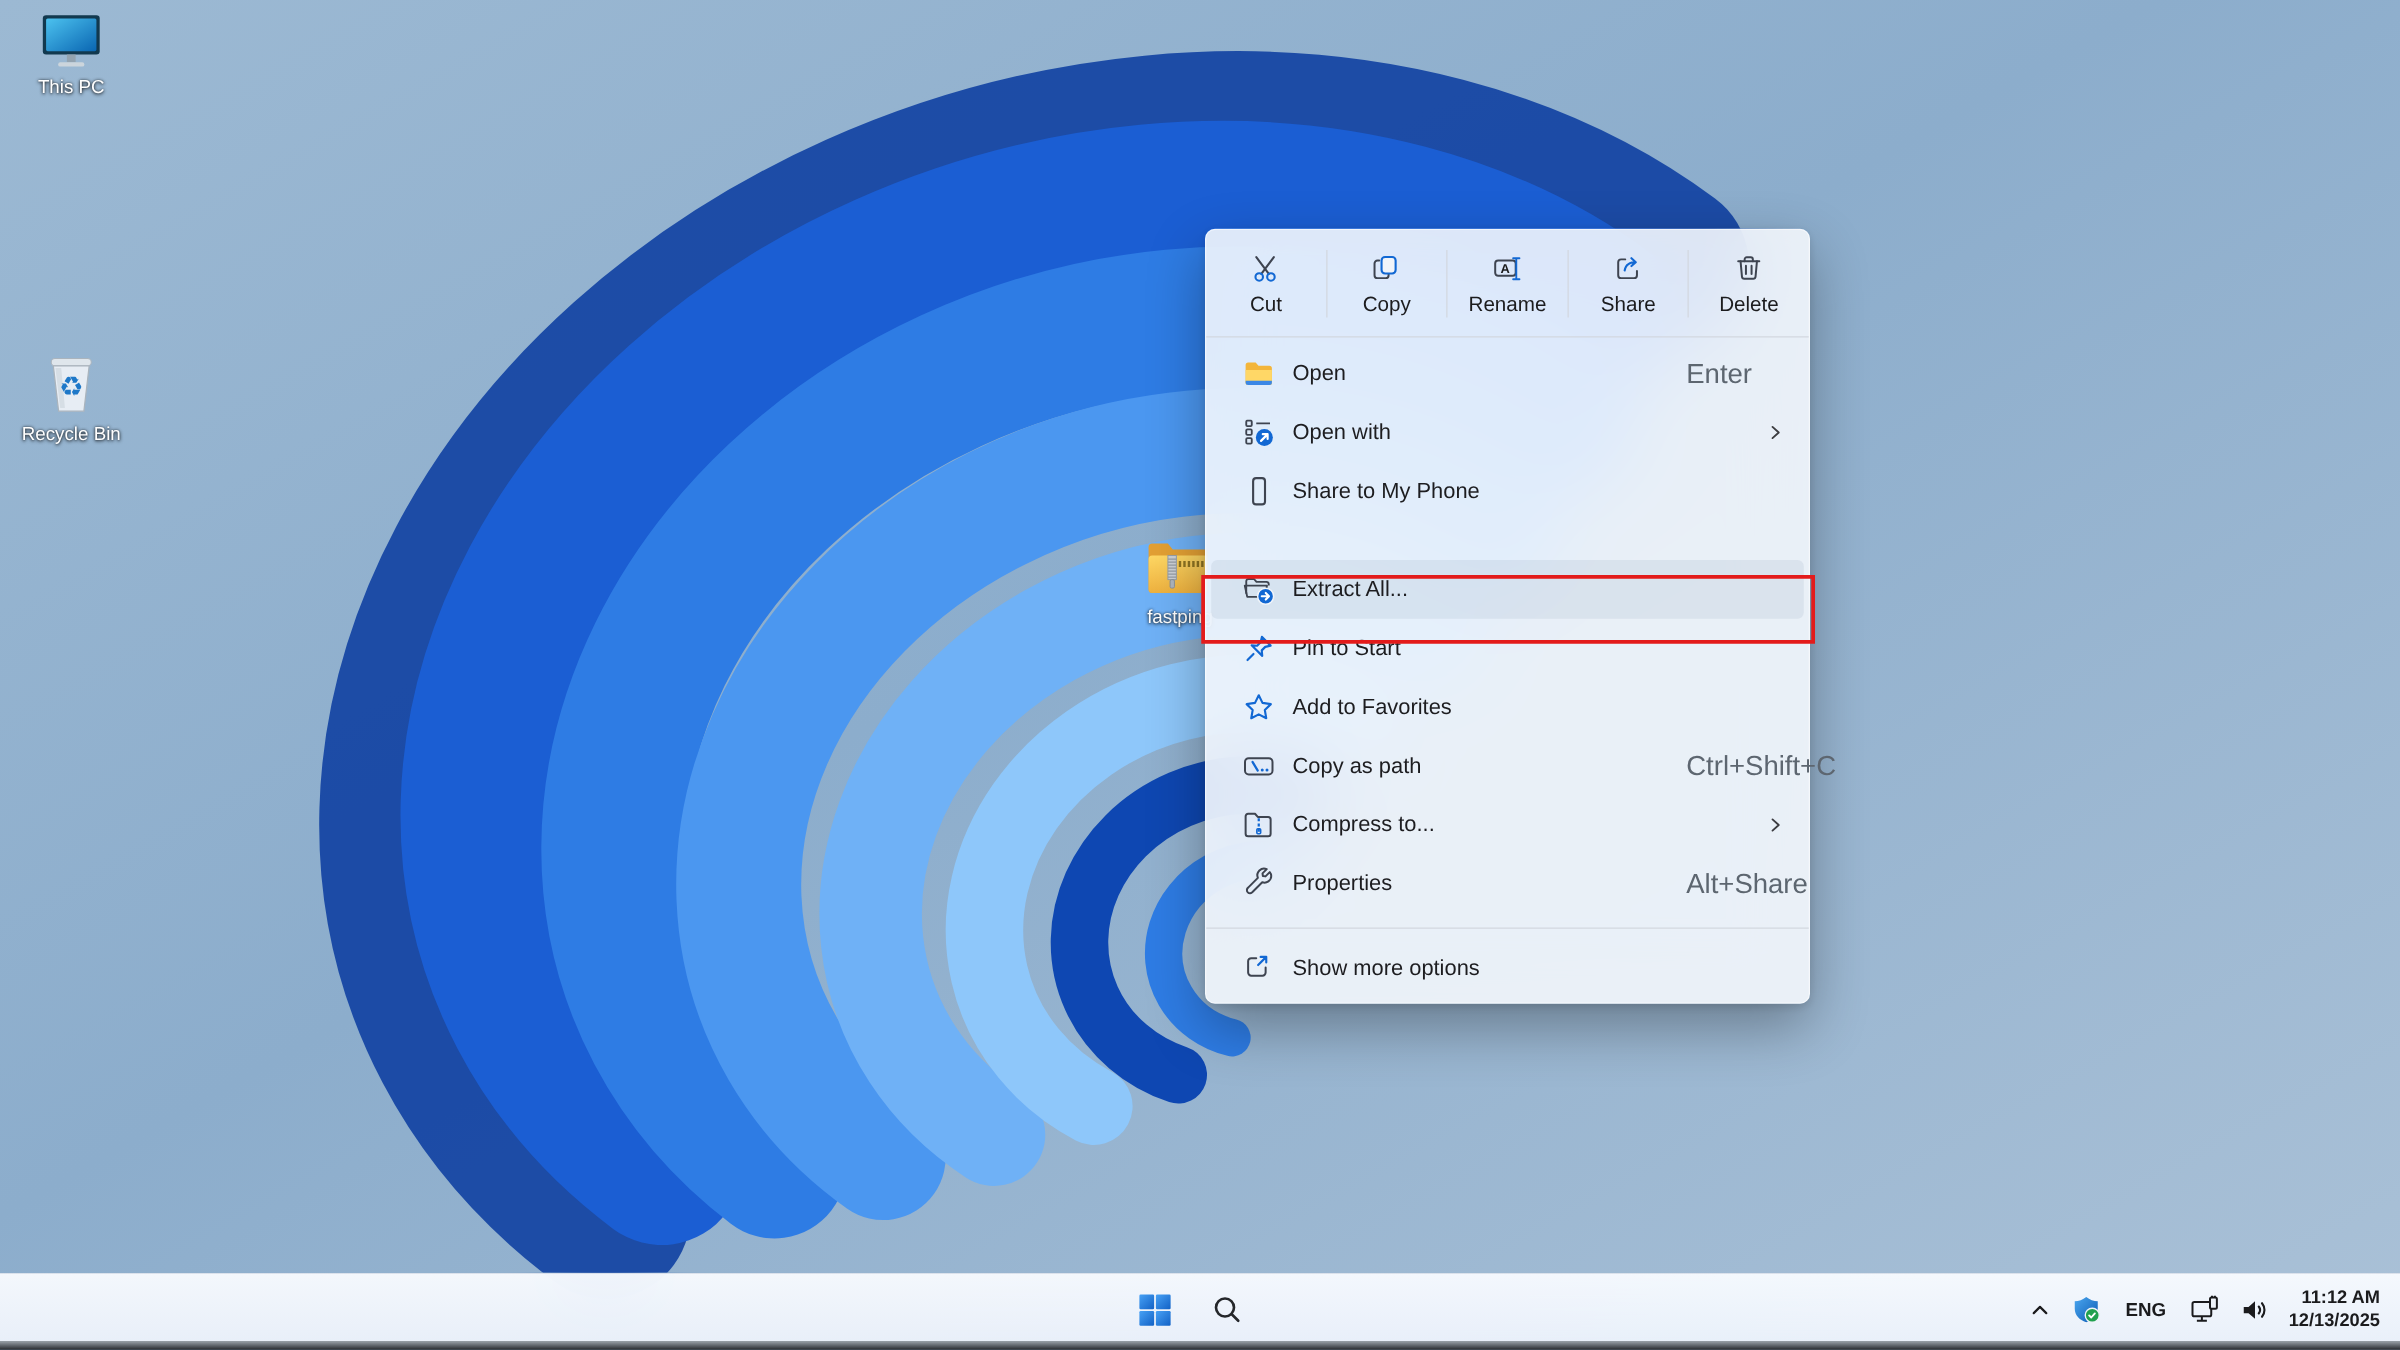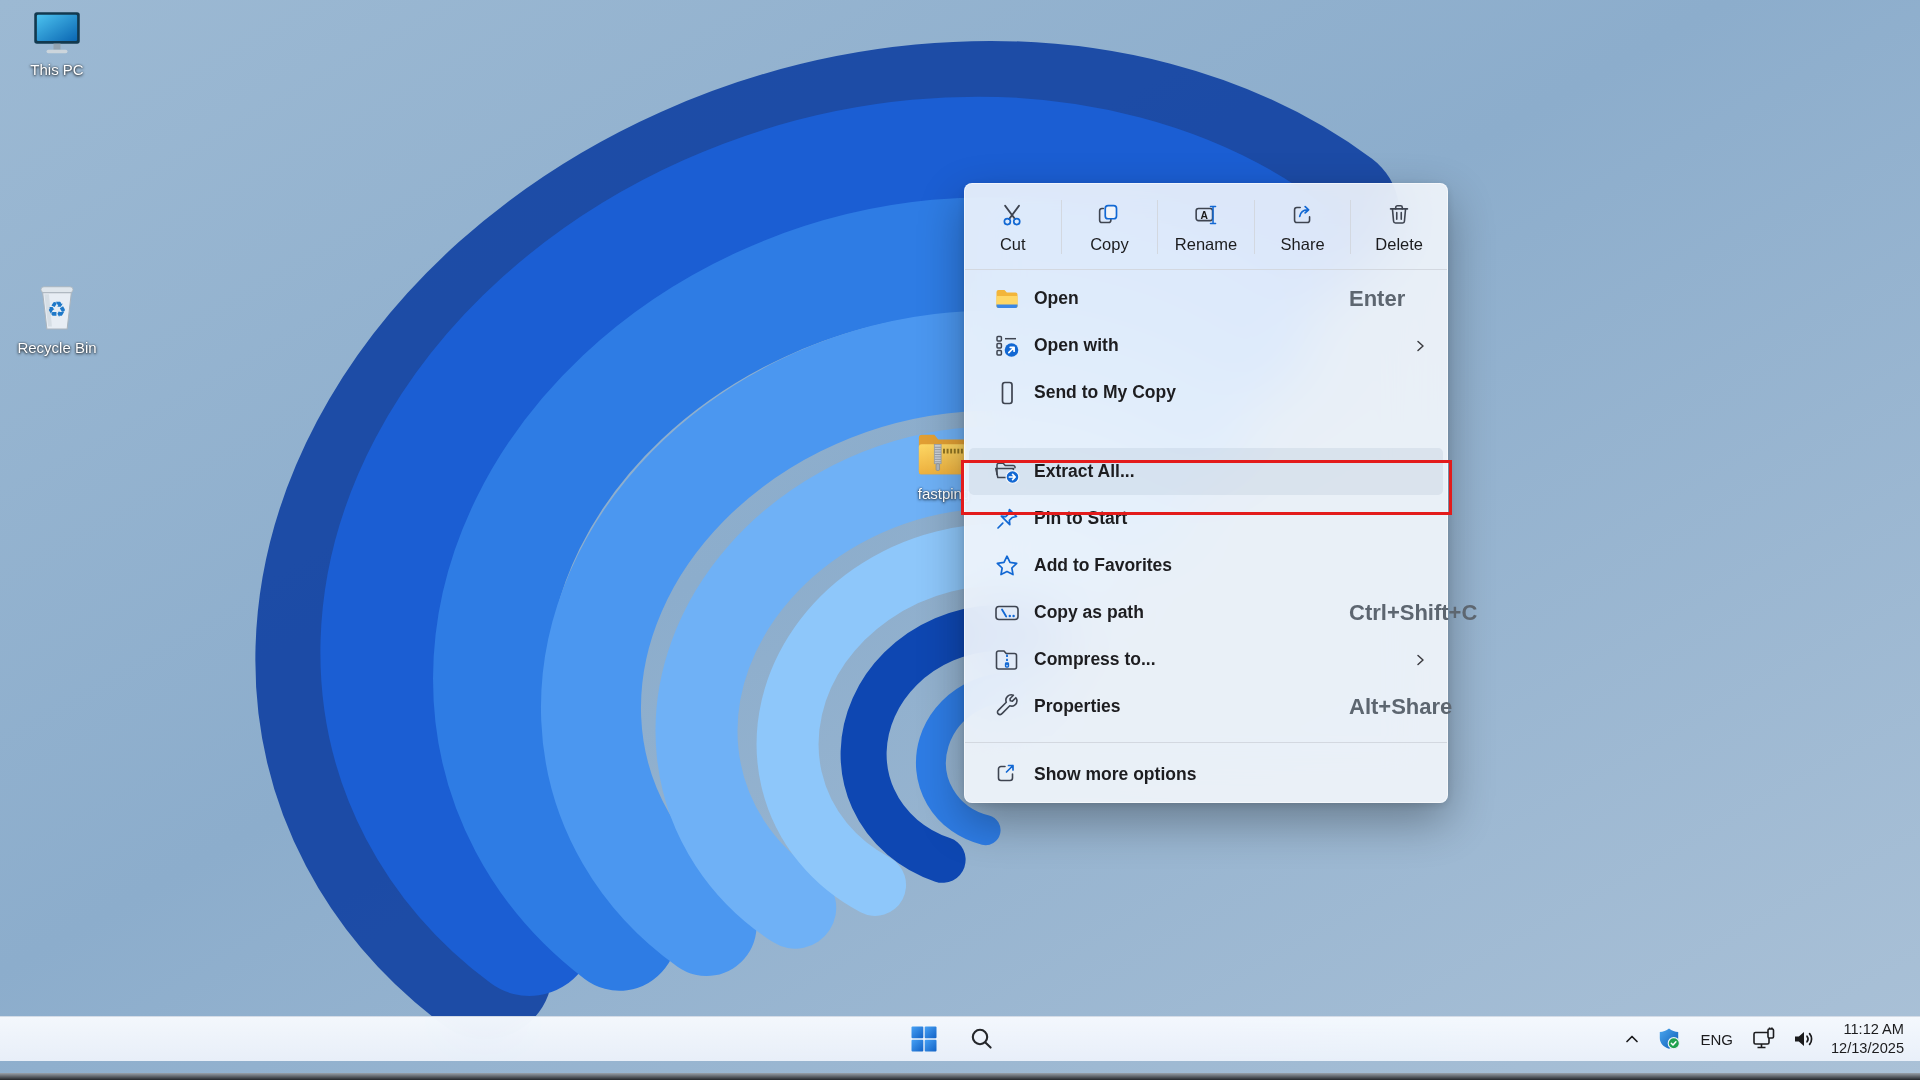--- a/index.html
+++ b/index.html
@@ -27,38 +27,38 @@
       border:1px solid rgba(255,255,255,0.55);
       border-radius:8px;
       box-shadow:0 18px 46px rgba(0,0,0,0.32), 0 2px 8px rgba(0,0,0,0.12);
       padding-bottom:4px; }
 
   .cm-toolbar { height:86px; display:flex; align-items:stretch; border-bottom:1px solid #d3d8e0; }
   .cm-tbtn { flex:1; display:flex; flex-direction:column; align-items:center; justify-content:center;
       gap:5px; font-size:16.5px; color:#1c1c1e; cursor:default; border-radius:6px; }
   .cm-tsep { width:1px; background:#d3d8e0; align-self:center; height:54px; }
 
-  .cm-list { padding-top:5px; position:relative;font-weight:bold; }
+  .cm-list { padding-top:5px; position:relative; }
   .mi { height:47px; margin:0 4px; padding:0 16px 0 24px; display:flex; align-items:center;
       position:relative; border-radius:5px; font-size:17.5px; color:#1d1d20; cursor:default; }
   .mi.hl { background:rgba(150,168,190,0.18);margin-top:32px; }
   .mi .mi-icon { width:28px; height:28px; flex:none; margin-right:13px; display:flex; align-items:center; justify-content:center; }
   .mi .mi-label { flex:none; }
   .mi .mi-shortcut { position:absolute; left:380px; font-size:22px; color:#5d6670; }
   .mi .mi-chevron { position:absolute; right:16px; width:14px; height:14px; display:flex; }
   .cm-sep { height:1px; background:#d3d8e0; margin:12px 0 8px 0; }
 
   .annotation { position:absolute; left:-4px; top:276px; width:calc(100% + 9px); height:55px;
       border:3px solid #e31b1b; pointer-events:none; z-index:6; }
 
   
-  .taskbar { position:absolute; left:0; right:0; bottom:19px; height:45px;
+  .taskbar { position:absolute; left:0; right:0; bottom:3px; height:59px;
       background:linear-gradient(rgba(247,250,254,0.96), rgba(235,241,250,0.96));
       backdrop-filter: blur(20px);
-      border-top:1px solid rgba(150,160,175,0.25); }
+      border-top:1px solid rgba(150,160,175,0.25);font-weight:bold; }
   .tb-center { position:absolute; left:953px; top:0; height:100%; transform:translateX(-50%);
       display:flex; align-items:center; gap:12px; }
   .tb-btn { width:46px; height:44px; border-radius:6px; display:flex; align-items:center; justify-content:center; cursor:default; }
   .tb-tray { position:absolute; right:8px; top:0; height:100%; display:flex; align-items:center; gap:6px; }
   .tray-btn { height:42px; min-width:32px; padding:0 4px; border-radius:6px; display:flex; align-items:center; justify-content:center; cursor:default; }
   .tray-lang { font-size:15px; color:#1b1b1d; padding:0 8px; }
   .tray-clock { text-align:right; font-size:14.6px; line-height:19px; color:#1b1b1d; padding:0 8px 0 4px; }
 
   .screen-edge { position:absolute; left:0; right:0; bottom:0; height:7px;
       background:linear-gradient(#99a1a9, #23262b); }
@@ -220,21 +220,21 @@
             </svg>
         </span>
       </div>
 
       <div class="mi">
         <span class="mi-icon">
           <svg width="28" height="28" viewBox="0 0 28 28" fill="none">
             <rect x="9.5" y="3.5" width="9.5" height="21" rx="2.4" stroke="#3e4450" stroke-width="1.7"></rect>
           </svg>
         </span>
-        <span class="mi-label">Send to My Copy</span>
+        <span class="mi-label">Share to My Phone</span>
       </div>
 
 
       <div class="mi hl">
         <span class="mi-icon">
           <svg width="28" height="28" viewBox="0 0 28 28">
             <g stroke="#3e4450" stroke-width="1.5" fill="none" stroke-linejoin="round">
               <path d="M4 17 V7 a1.8 1.8 0 0 1 1.8 -1.8 h4.4 l2 2.3 h8 a1.8 1.8 0 0 1 1.8 1.8 v1"></path>
               <path d="M2.8 10.5 h17.8 l-2 9 H4.8 Z"></path>
             </g>

